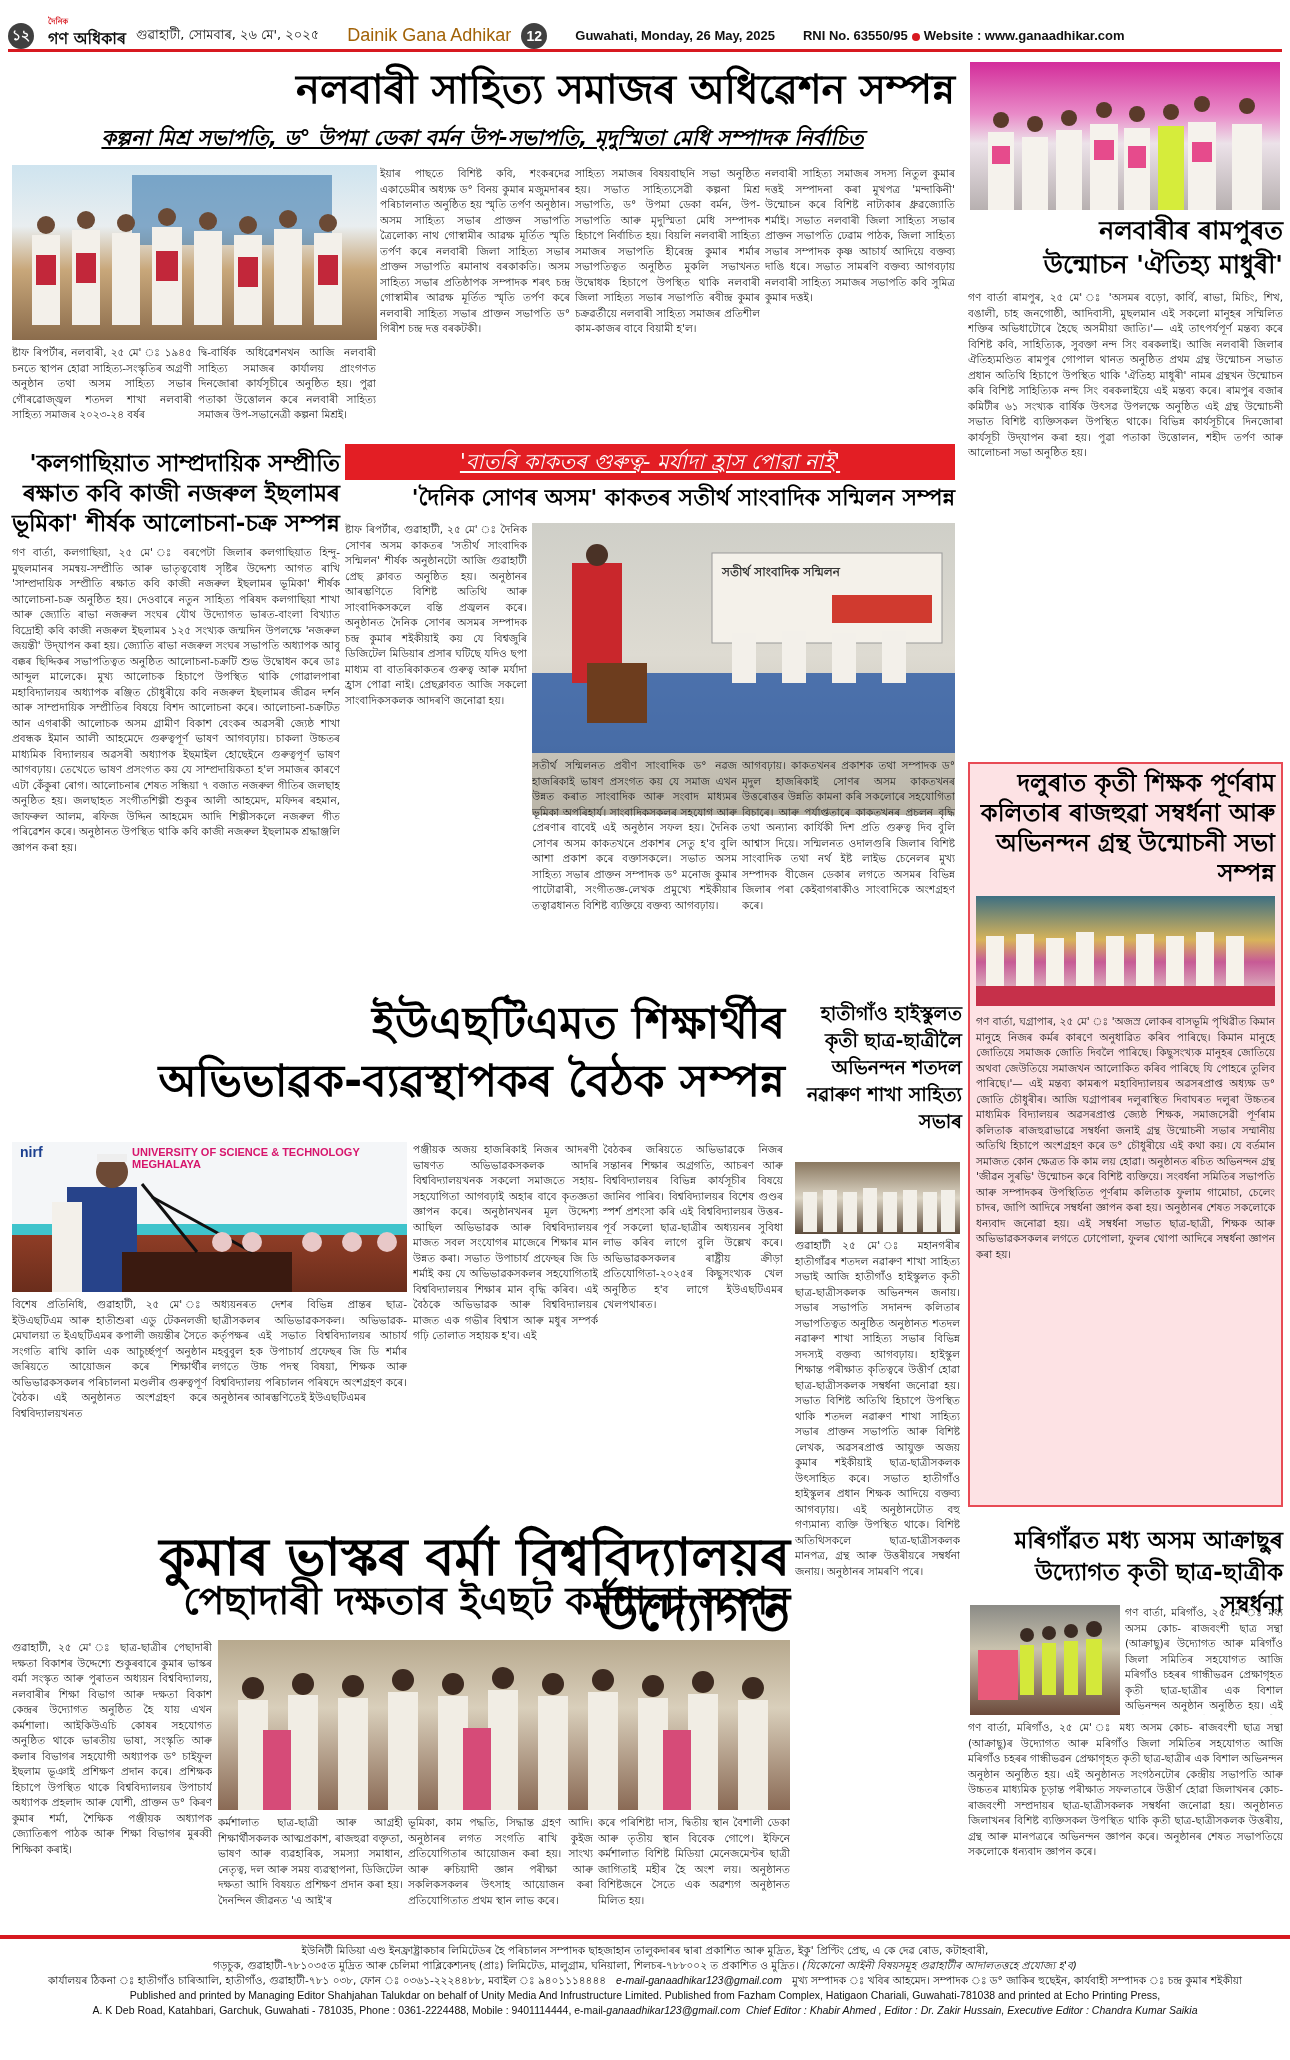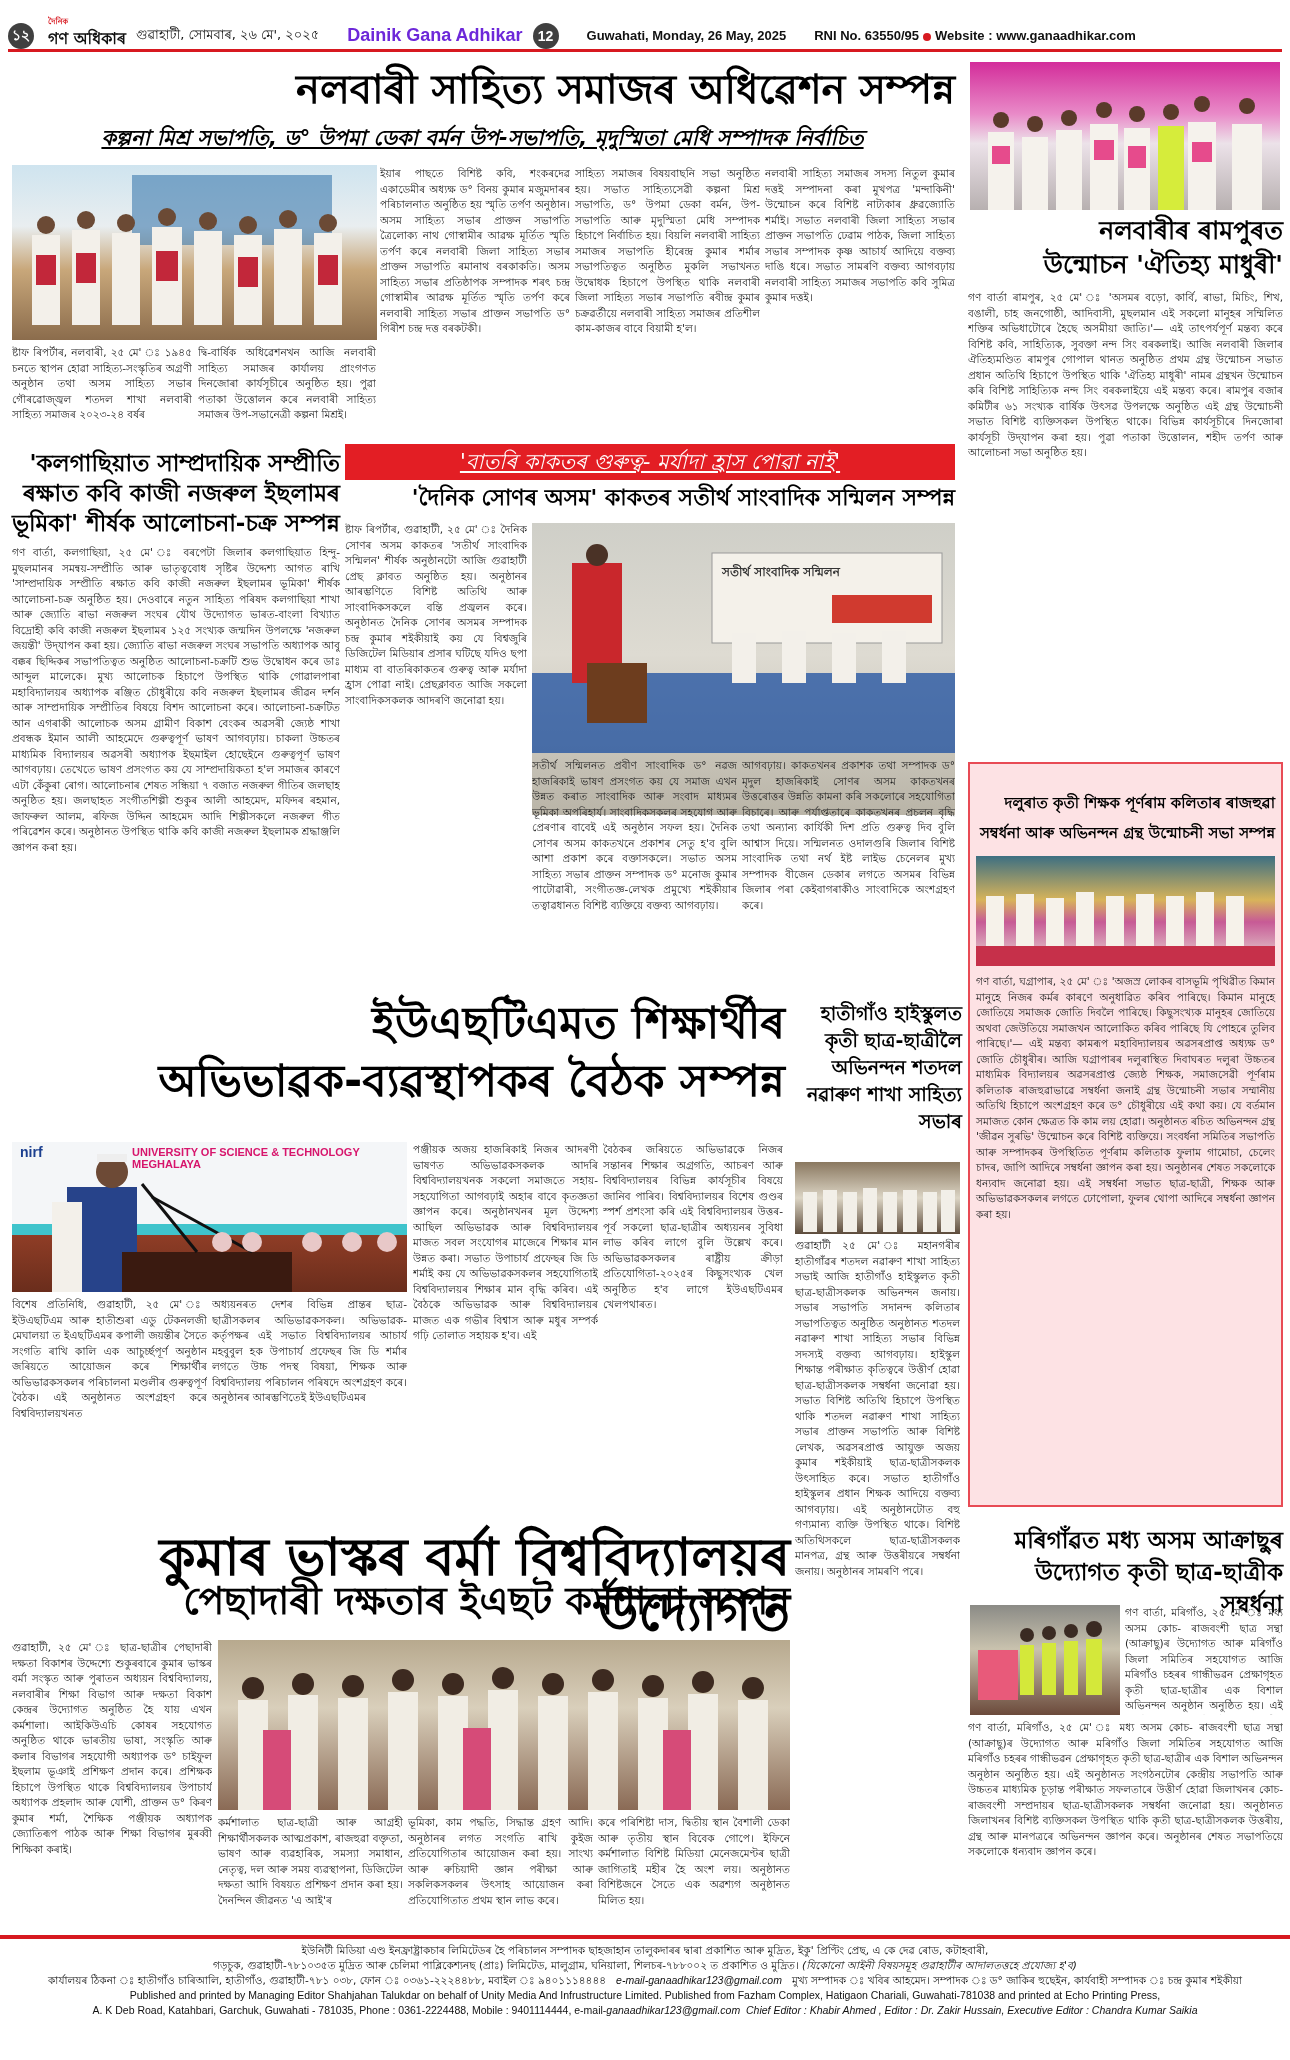--- a/index.html
+++ b/index.html
@@ -2,21 +2,21 @@
 <html><head>
 <meta charset="utf-8">
 <style>
   *{box-sizing:border-box;margin:0;padding:0}
   body{width:1290px;height:2060px;background:#fff;font-family:"DejaVu Sans",sans-serif;color:#111;position:relative;overflow:hidden}
   .abs{position:absolute}
   .mast{left:8px;top:22px;width:1274px;height:30px;border-bottom:3px solid #d71920;display:flex;align-items:center;font-size:13px}
   .pgcircle{display:inline-flex;align-items:center;justify-content:center;width:26px;height:26px;border-radius:50%;background:#404040;color:#fff;font-weight:bold;font-family:"Liberation Sans",sans-serif;font-size:14px}
   .logo{font-weight:bold;font-size:16px;margin-left:14px;margin-right:10px}
   .logo small{font-size:8px;color:#d71920;display:block;line-height:8px}
-  .brand{color:#6d28d9;font-family:"Liberation Sans",sans-serif;font-weight:bold;font-size:18px;margin-left:28px;margin-right:10px}
+  .brand{color:#a16207;font-family:"Liberation Sans",sans-serif;font-weight:normal;font-size:18px;margin-left:28px;margin-right:10px}
   .mast .date-en{font-family:"Liberation Sans",sans-serif;font-weight:bold;font-size:13px;margin-left:28px}
   .mast .rni{font-family:"Liberation Sans",sans-serif;font-weight:bold;font-size:13px;margin-left:28px}
   .dot{display:inline-block;width:8px;height:8px;border-radius:50%;background:#d71920;margin:0 4px;vertical-align:middle}
   .h1{font-weight:bold;text-align:right;line-height:1.05;color:#000}
   .sub{text-decoration:underline;font-style:italic;font-weight:bold;text-align:center;color:#000}
   .photo{overflow:hidden}
   .col{font-size:10.5px;line-height:15.5px;text-align:justify;color:#222;overflow:hidden}
   .redband{background:#e31e24;color:#fff;text-align:center;font-style:italic;text-decoration:underline}
   .pinkbox{background:#fde2e4;border:2px solid #e84b55}
   .footer{left:0;top:1935px;width:1290px;border-top:4px solid #d71920;padding-top:4px;text-align:center;font-size:10.5px;line-height:15px;color:#111}
@@ -133,21 +133,21 @@
         <rect x="300" y="110" width="24" height="50"></rect>
         <rect x="350" y="108" width="24" height="52"></rect>
       </g>
   </svg>
   <div class="abs" style="left:190px;top:40px;font-size:12px;font-weight:bold;color:#333">সতীৰ্থ সাংবাদিক সন্মিলন</div>
 </div>
 <div class="abs col" style="left:532px;top:758px;width:205px;height:240px">সতীৰ্থ সন্মিলনত প্ৰবীণ সাংবাদিক ড° নৱজ হাজৰিকাই ভাষণ প্ৰসংগত কয় যে সমাজ এখন উন্নত কৰাত সাংবাদিক আৰু সংবাদ মাধ্যমৰ ভূমিকা অপৰিহাৰ্য। সাংবাদিকসকলৰ সহযোগ আৰু প্ৰেৰণাৰ বাবেই এই অনুষ্ঠান সফল হয়। দৈনিক সোণৰ অসম কাকতখনে প্ৰকাশৰ সেতু হ'ব বুলি আশা প্ৰকাশ কৰে বক্তাসকলে। সভাত অসম সাহিত্য সভাৰ প্ৰাক্তন সম্পাদক ড° মনোজ কুমাৰ পাটোৱাৰী, সংগীতজ্ঞ-লেখক প্ৰমুখ্যে শইকীয়াৰ তত্বাৱধানত বিশিষ্ট ব্যক্তিয়ে বক্তব্য আগবঢ়ায়।</div>
 <div class="abs col" style="left:742px;top:758px;width:213px;height:240px">আগবঢ়ায়। কাকতখনৰ প্ৰকাশক তথা সম্পাদক ড° মৃদুল হাজৰিকাই সোণৰ অসম কাকতখনৰ উত্তৰোত্তৰ উন্নতি কামনা কৰি সকলোৰে সহযোগিতা বিচাৰে। আৰু পৰ্যাপ্ততাৰে কাকতখনৰ প্ৰচলন বৃদ্ধি তথা অন্যান্য কাৰ্যিকী দিশ প্ৰতি গুৰুত্ব দিব বুলি আশ্বাস দিয়ে। সন্মিলনত ওদালগুৰি জিলাৰ বিশিষ্ট সাংবাদিক তথা নৰ্থ ইষ্ট লাইভ চেনেলৰ মুখ্য সম্পাদক বীজেন ডেকাৰ লগতে অসমৰ বিভিন্ন জিলাৰ পৰা কেইবাগৰাকীও সাংবাদিকে অংশগ্ৰহণ কৰে।</div>
 
 <div class="abs pinkbox" style="left:968px;top:762px;width:315px;height:745px">
-  <div class="h1" style="padding:24px 6px 0;font-size:15px;line-height:30px">দলুৰাত কৃতী শিক্ষক পূৰ্ণৰাম কলিতাৰ ৰাজহুৱা সম্বৰ্ধনা আৰু অভিনন্দন গ্ৰন্থ উন্মোচনী সভা সম্পন্ন</div>
+  <div class="h1" style="padding:4px 6px 0;font-size:24px;line-height:30px">দলুৰাত কৃতী শিক্ষক পূৰ্ণৰাম কলিতাৰ ৰাজহুৱা সম্বৰ্ধনা আৰু অভিনন্দন গ্ৰন্থ উন্মোচনী সভা সম্পন্ন</div>
   <div class="photo" style="margin:8px 6px;height:110px;background:linear-gradient(180deg,#3d6f82 0%,#d8b45a 40%,#c75a96 60%,#e9e1d5 100%)">
     <svg width="300" height="110">
       <g fill="#f6f2ea">
           <rect x="10" y="40" width="18" height="50"></rect>
           <rect x="40" y="38" width="18" height="52"></rect>
           <rect x="70" y="42" width="18" height="48"></rect>
           <rect x="100" y="36" width="18" height="54"></rect>
           <rect x="130" y="40" width="18" height="50"></rect>
           <rect x="160" y="38" width="18" height="52"></rect>
           <rect x="190" y="40" width="18" height="50"></rect>

